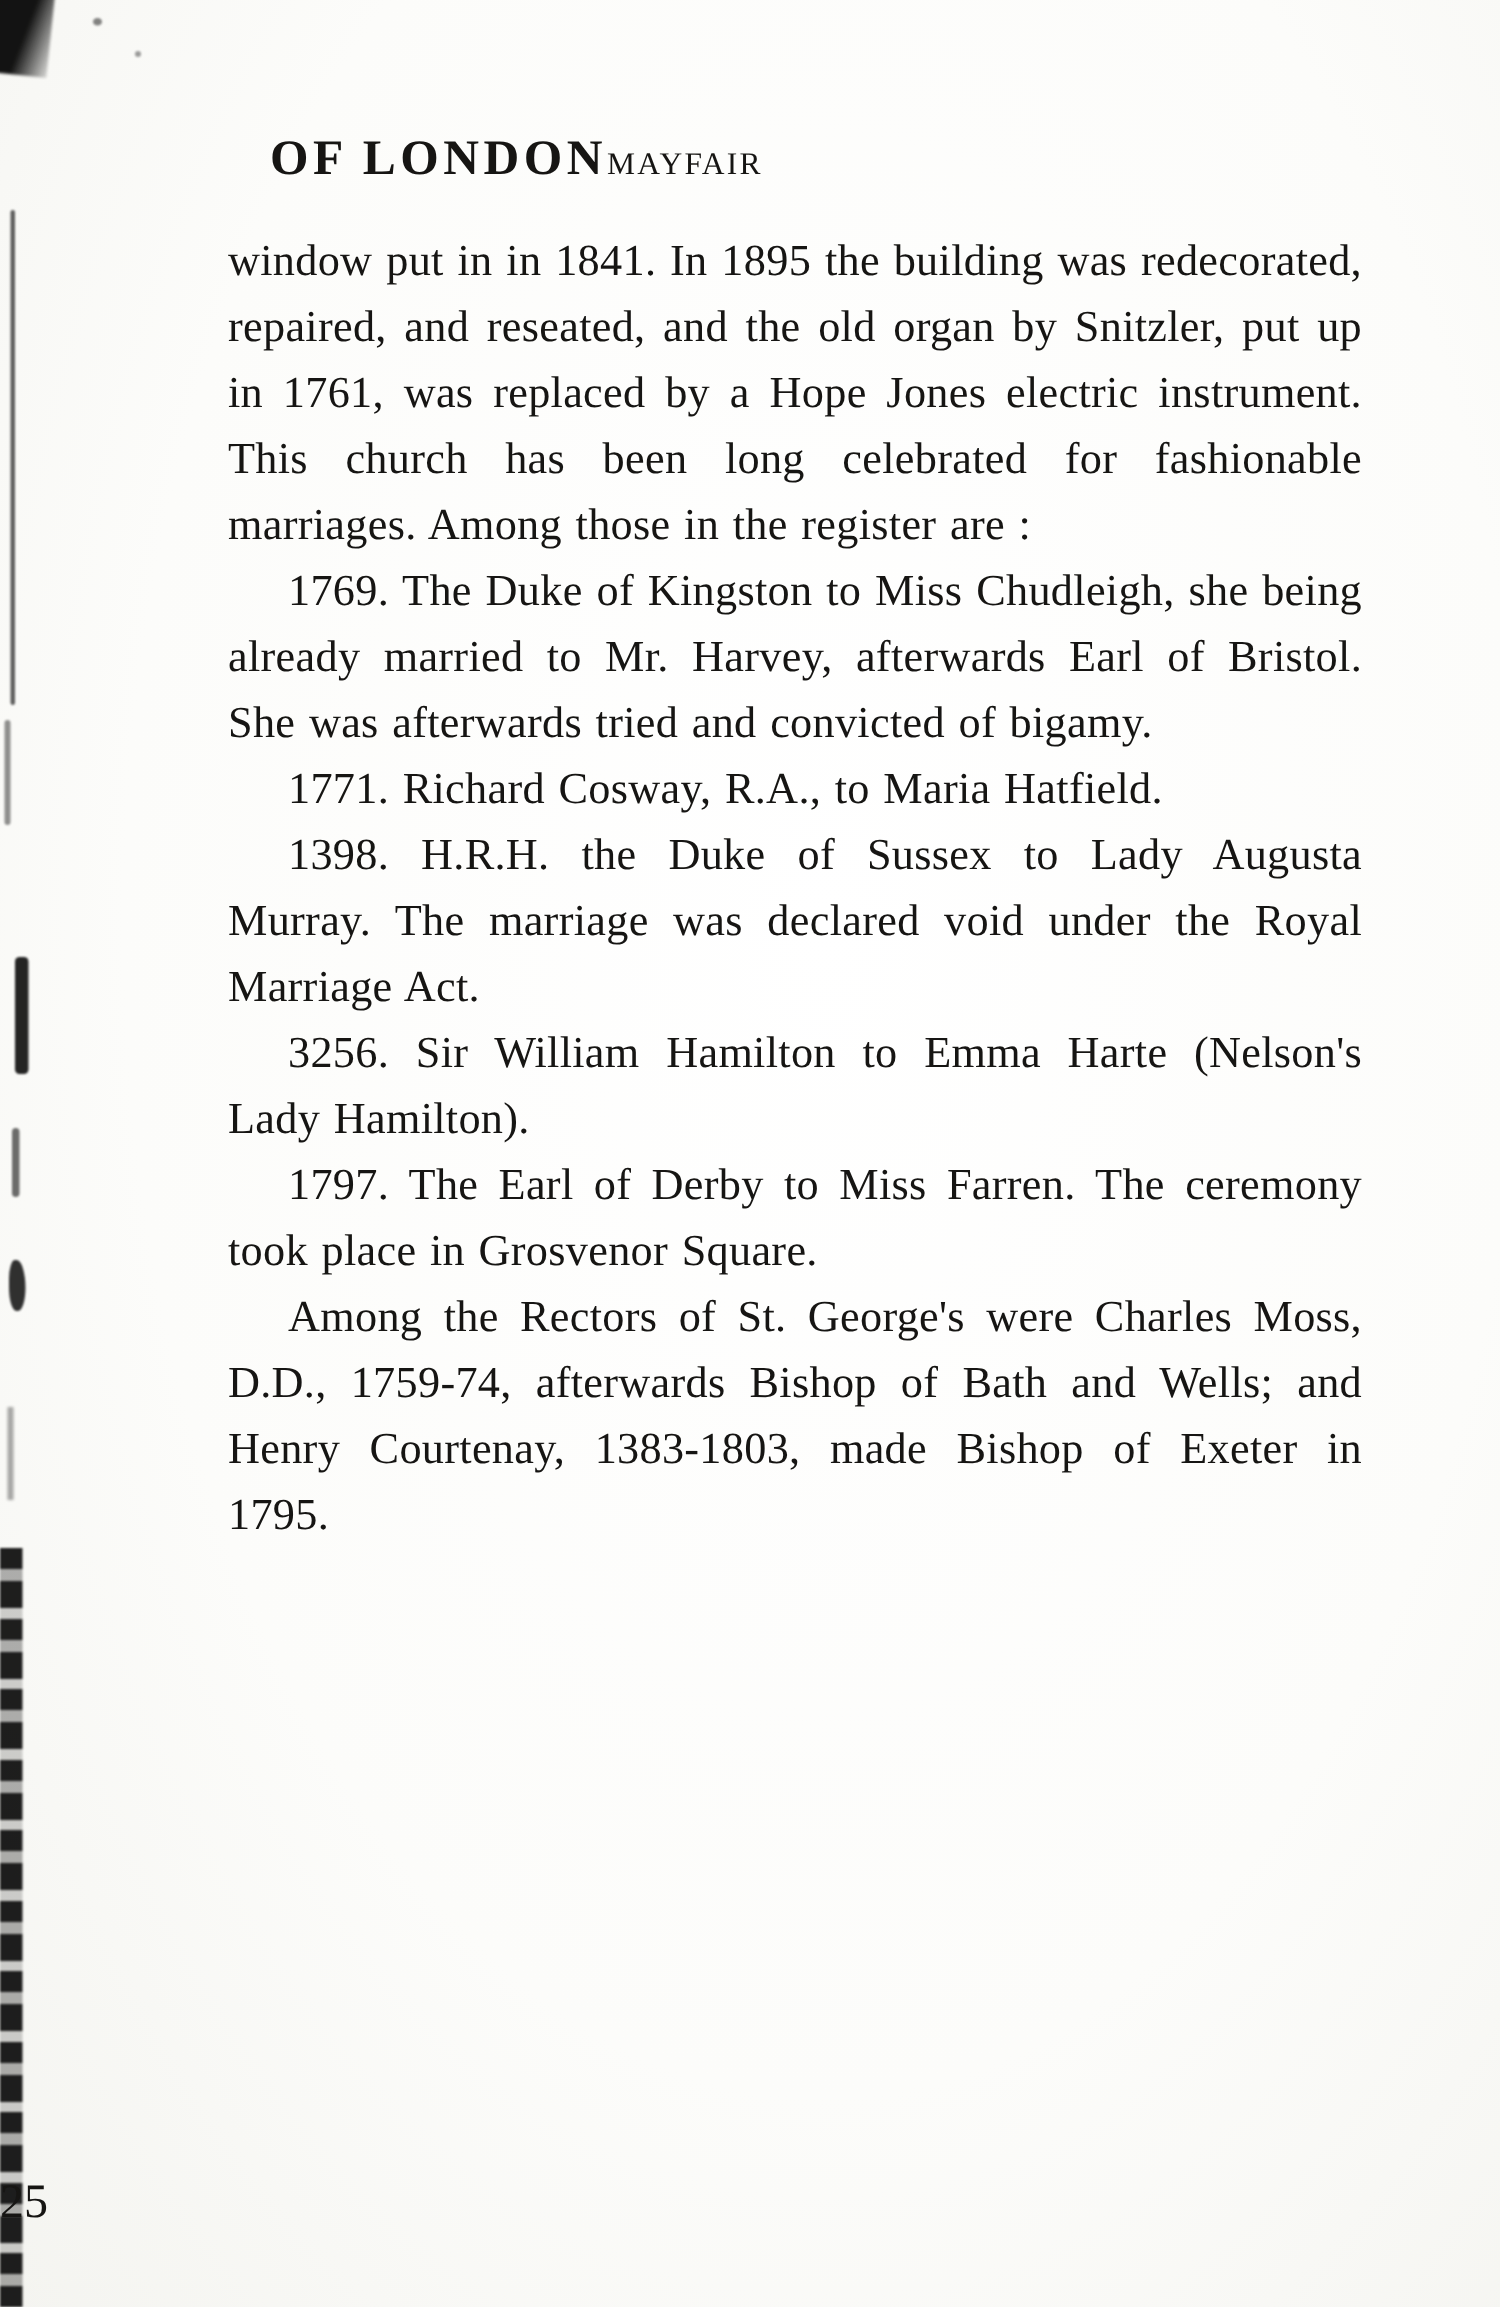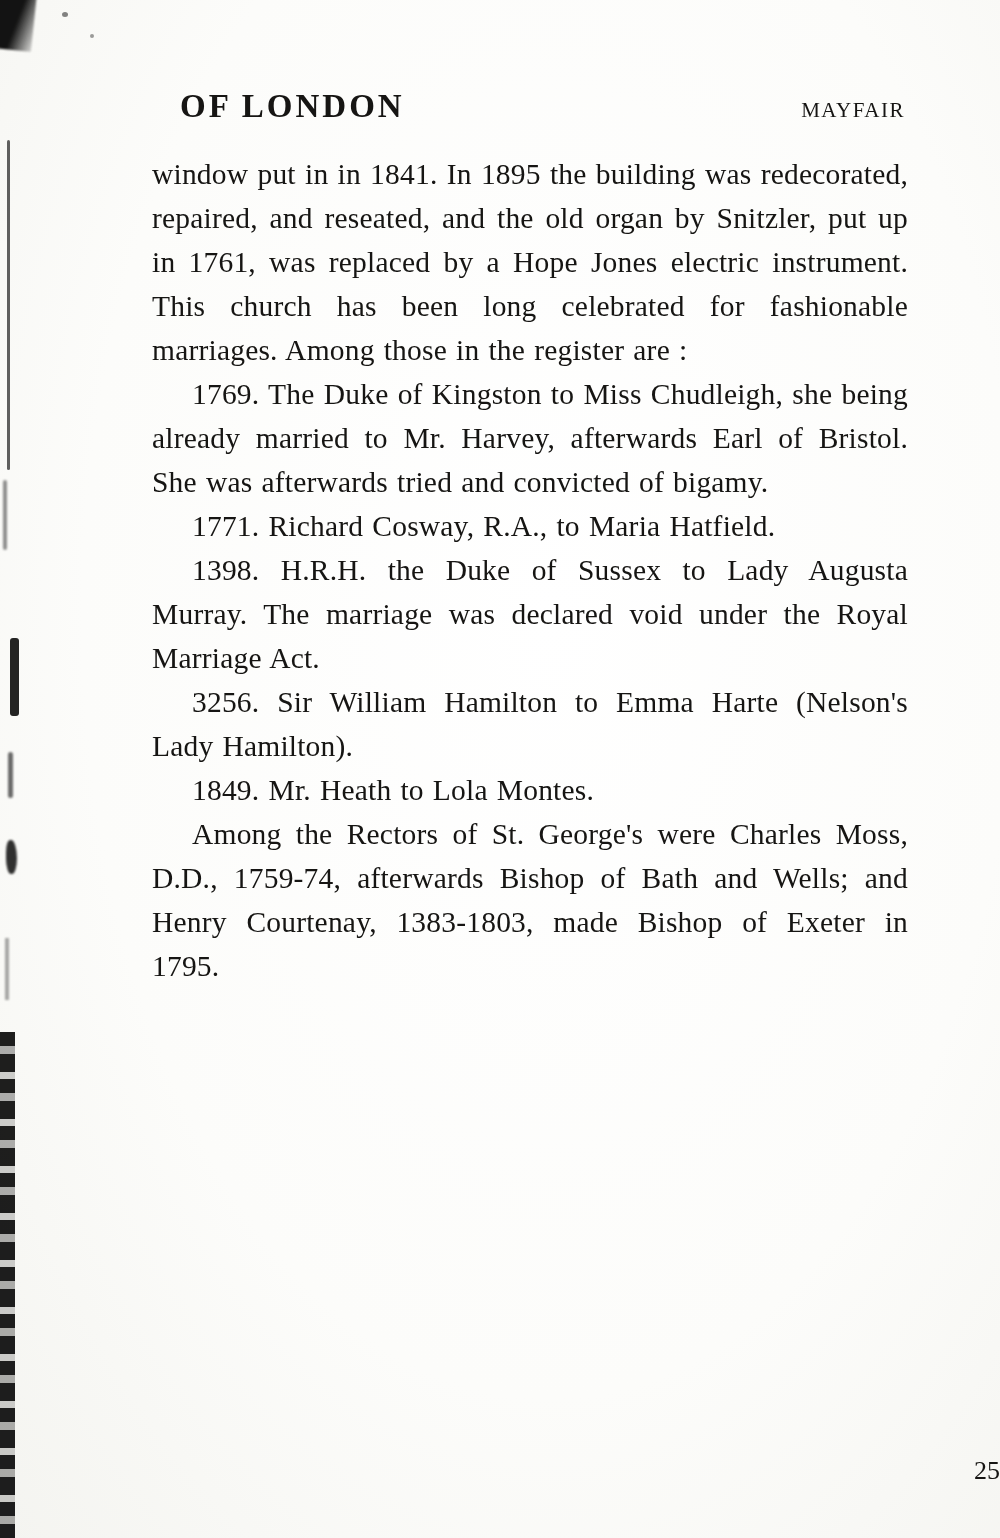--- a/index.html
+++ b/index.html
@@ -19,21 +19,20 @@
     color: #161513;
   }
 
   
   .header {
     position: absolute;
     top: 88px;
     left: 128px;
     right: 95px;
     display: flex;
-    justify-content: space-between;
     align-items: baseline;
   }
   .header-left {
     font-size: 33px;
     font-weight: bold;
     letter-spacing: 3px;
     padding-left: 52px;
   }
   .header-right {
     font-size: 21px;
@@ -61,22 +60,22 @@
   .body-text p.no-indent {
     text-indent: 0;
   }
 
   
   .page-number {
     position: absolute;
     bottom: 52px;
     left: 0;
     width: 100%;
-    text-align: right;
-    font-size: 26px;
+    text-align: left;
+    font-size: 32px;
   }
 
   
   .artifact {
     position: absolute;
     background: #0d0d0d;
     pointer-events: none;
   }
   .art-corner {
     left: -6px; top: -8px; width: 40px; height: 58px;
@@ -126,19 +125,19 @@
     <span class="header-left">OF LONDON</span>
     <span class="header-right">MAYFAIR</span>
   </div>
 
   <div class="body-text">
     <p class="no-indent">window put in in 1841. In 1895 the building was redecorated, repaired, and reseated, and the old organ by Snitzler, put up in 1761, was replaced by a Hope Jones electric instrument. This church has been long celebrated for fashionable marriages. Among those in the register are :</p>
     <p>1769. The Duke of Kingston to Miss Chudleigh, she being already married to Mr. Harvey, afterwards Earl of Bristol. She was afterwards tried and convicted of bigamy.</p>
     <p>1771. Richard Cosway, R.A., to Maria Hatfield.</p>
     <p>1398. H.R.H. the Duke of Sussex to Lady Augusta Murray. The marriage was declared void under the Royal Marriage Act.</p>
     <p>3256. Sir William Hamilton to Emma Harte (Nelson's Lady Hamilton).</p>
-    <p>1849. Mr. Heath to Lola Montes.</p>
+    <p>1797. The Earl of Derby to Miss Farren. The ceremony took place in Grosvenor Square.</p>
     <p>Among the Rectors of St. George's were Charles Moss, D.D., 1759-74, afterwards Bishop of Bath and Wells; and Henry Courtenay, 1383-1803, made Bishop of Exeter in 1795.</p>
   </div>
 
   <div class="page-number">25</div>
 
 </div>
 
 </body></html>

